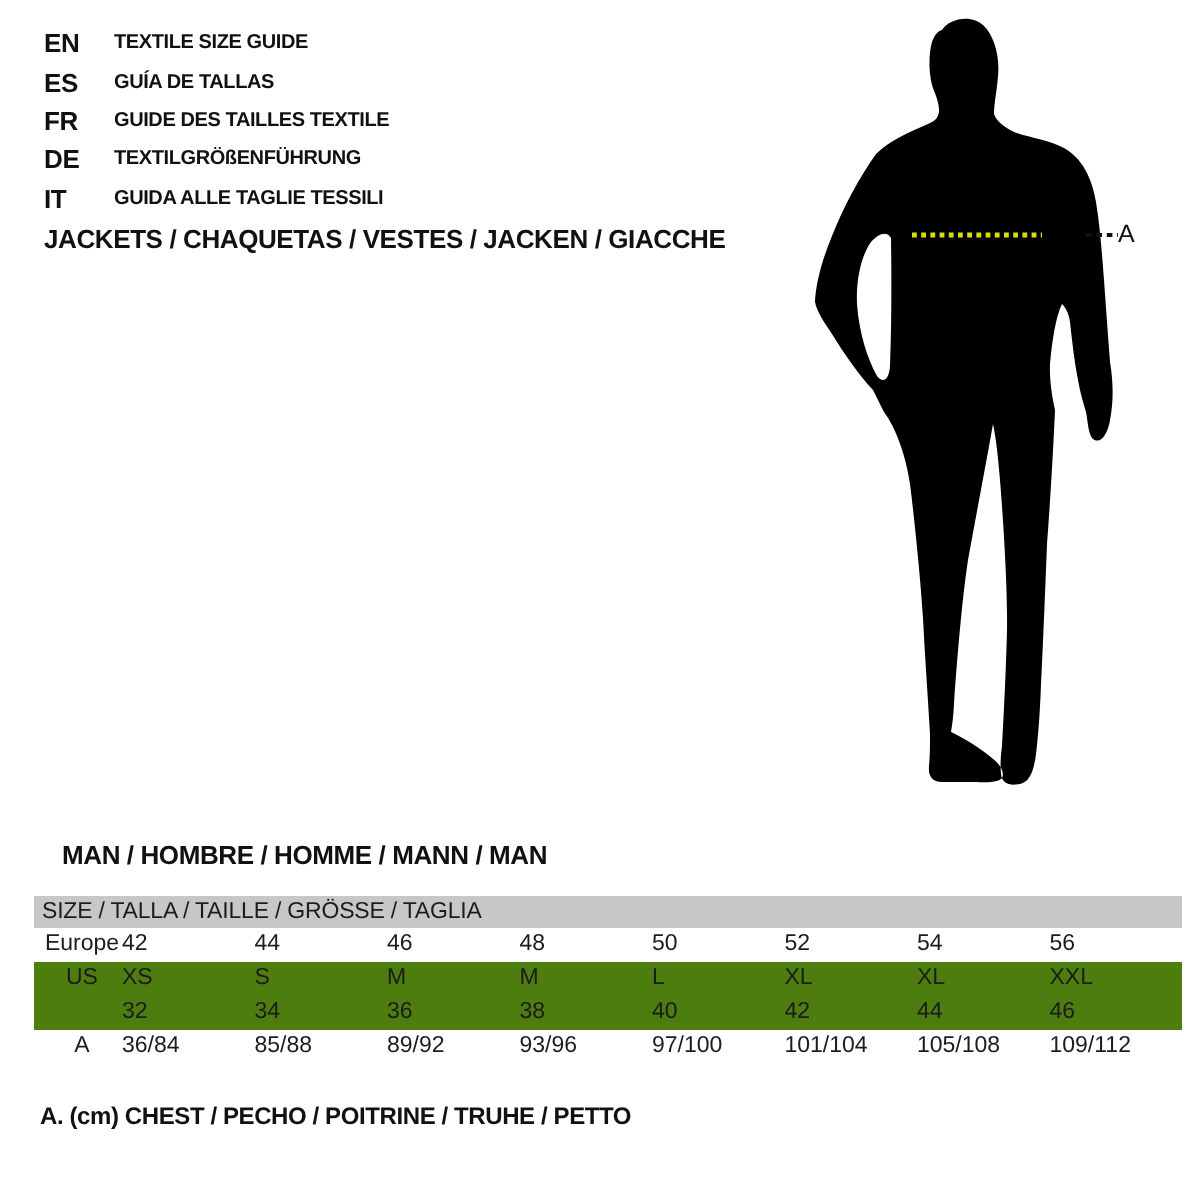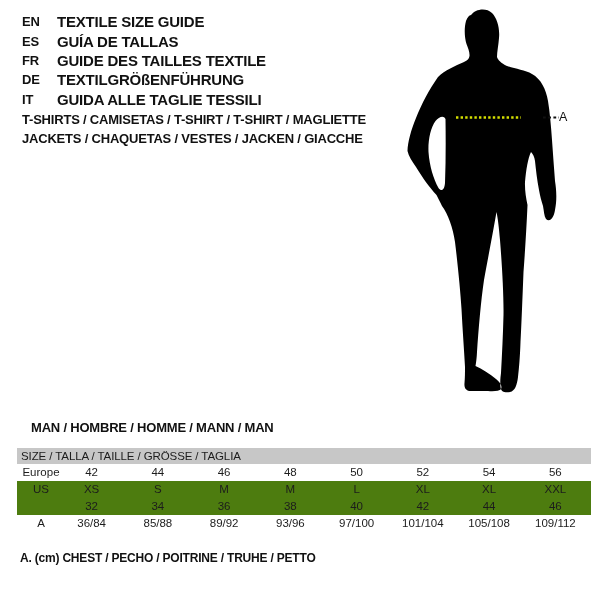--- a/index.html
+++ b/index.html
@@ -3,42 +3,42 @@
 <meta charset="utf-8">
 <style>
   html,body{margin:0;padding:0;background:#fff;}
   .canvas{position:relative;width:600px;height:600px;background:#ffffff;overflow:hidden;
           font-family:"Liberation Sans",sans-serif;color:#111;padding-left:11px;}
 
   
   .lang-block{position:absolute;left:22px;top:12px;}
   .lang-row{display:flex;height:19.4px;align-items:center;}
   .lang-code{width:35px;font-weight:700;font-size:13px;letter-spacing:-0.2px;}
-  .lang-title{font-weight:700;font-size:15px;letter-spacing:-0.2px;white-space:nowrap;}
+  .lang-title{font-weight:700;font-size:10px;letter-spacing:-0.2px;white-space:nowrap;}
 
   
   .garment-block{position:absolute;left:22px;top:110px;font-weight:700;font-size:13px;
                  letter-spacing:-0.2px;line-height:19.4px;white-space:nowrap;}
 
   
   .figure-svg{position:absolute;left:395px;top:0;}
   .measure-a{position:absolute;left:559px;top:110px;font-size:12.5px;font-weight:400;}
 
   
   .section-title{position:absolute;left:31px;top:420px;font-weight:700;font-size:13px;
                  letter-spacing:-0.2px;white-space:nowrap;}
 
   
   .size-table{position:absolute;left:17px;top:448px;width:574px;font-size:11.5px;color:#1c1c1c;}
   .table-header{height:16px;line-height:16px;background:#c7c7c7;padding-left:4px;
                 letter-spacing:-0.1px;white-space:nowrap;}
   .table-row{display:grid;grid-template-columns:44px repeat(8,1fr);height:17px;line-height:17px;}
   .table-row.shaded{background:#4d7c0f;}
   .row-label{padding-left:4px;text-align:center;}
-  .cell{text-align:center;padding-right:5px;white-space:nowrap;}
+  .cell{text-align:left;padding-right:5px;white-space:nowrap;}
 
   
   .footnote{position:absolute;left:20px;top:551px;font-weight:700;font-size:12px;
             letter-spacing:-0.2px;white-space:nowrap;}
 </style>
 </head>
 <body>
 
 <div class="canvas">
 
@@ -59,21 +59,20 @@
       <span class="lang-code">DE</span>
       <span class="lang-title">TEXTILGRÖßENFÜHRUNG</span>
     </div>
     <div class="lang-row">
       <span class="lang-code">IT</span>
       <span class="lang-title">GUIDA ALLE TAGLIE TESSILI</span>
     </div>
   </div>
 
   <div class="garment-block">
-    <div>T-SHIRTS / CAMISETAS / T-SHIRT / T-SHIRT / MAGLIETTE</div>
     <div>JACKETS / CHAQUETAS / VESTES / JACKEN / GIACCHE</div>
   </div>
 
   <svg class="figure-svg" width="205" height="400" viewBox="0 0 205 400">
     <path fill-rule="evenodd" d="M 76 15
              C 80 9 91 7 97 13
              C 102 18 105 28 104 38
              C 103.5 45 102 52 102 57
              C 103 60 106 63 112 66
              C 120 69 130 70 137 74

